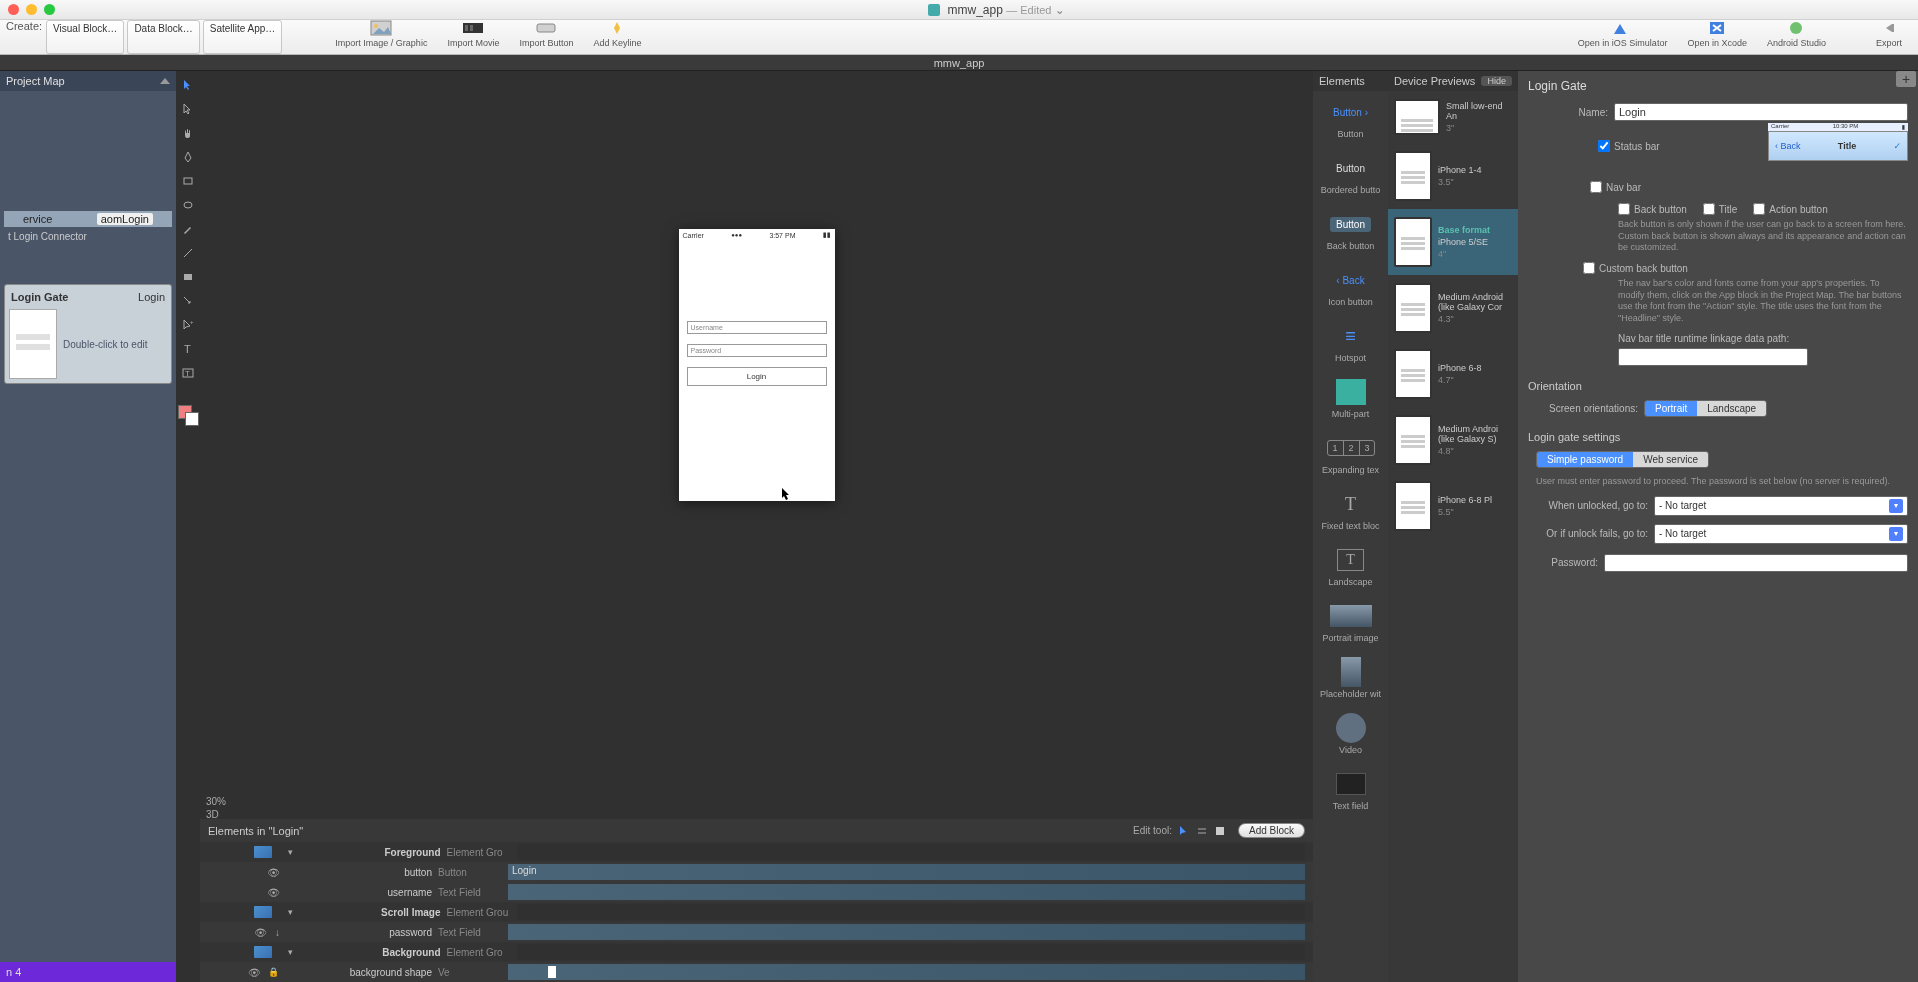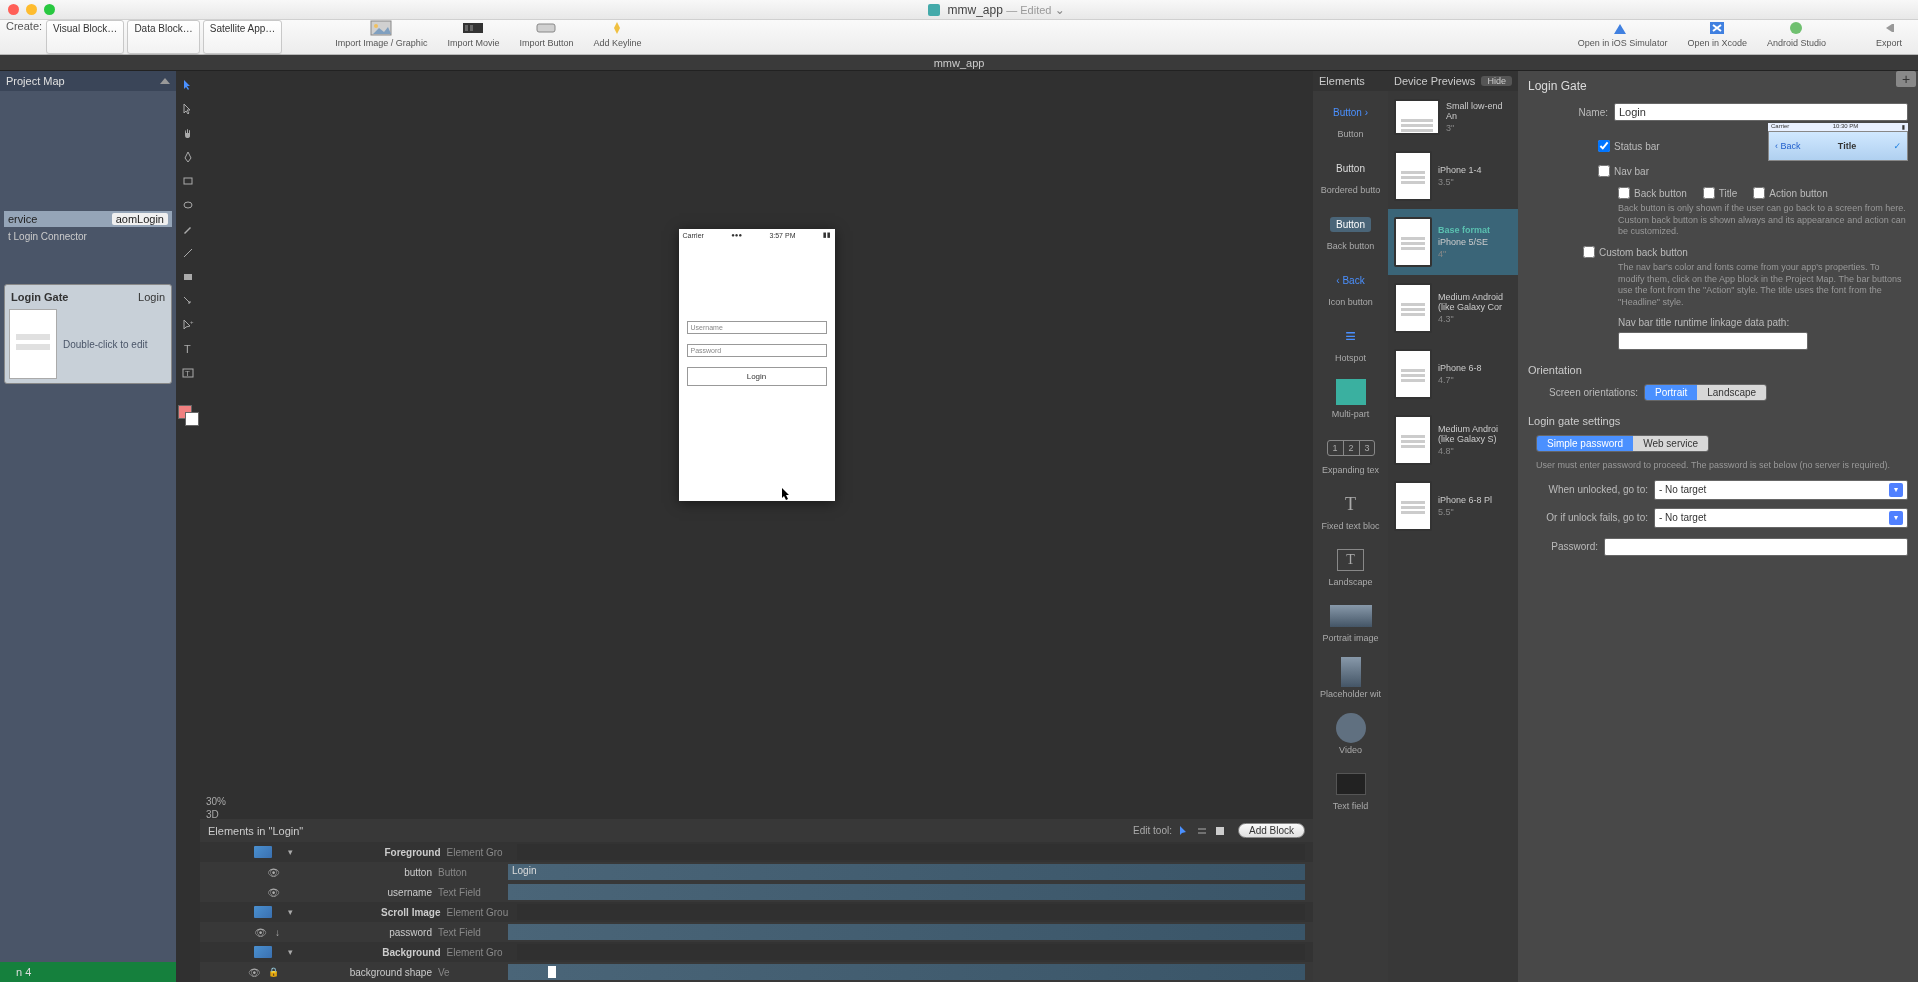--- a/index.html
+++ b/index.html
@@ -28,33 +28,33 @@
 .project-bar { height: 16px; background: #3a3a3a; color: #ccc; font-size: 11px; text-align: center; line-height: 16px; border-bottom:1px solid #222;}
 
 
 .main { display: flex; height: calc(100% - 71px); }
 
 
 .project-map { width: 176px; background: #4a5568; color: #ddd; position: relative; }
 .pm-header { background: #3a4558; padding: 4px 6px; font-size: 11px; color: #e0e0e0; display:flex; justify-content:space-between; align-items:center;}
 .pm-disclose { width:0; height:0; border-left:5px solid transparent; border-right:5px solid transparent; border-bottom:6px solid #999;}
 .pm-body { padding: 10px 4px; }
-.pm-service { background:#95a5b8; color:#222; padding: 2px 4px; font-size: 11px; margin-bottom:2px; display:flex; }
+.pm-service { background:#95a5b8; color:#222; padding: 2px 19px; font-size: 11px; margin-bottom:2px; display:flex; }
 .pm-service span:first-child { flex:1;}
 .pm-service span:last-child { background:#f0f0f0; padding:0 4px; border-radius:2px;}
 .pm-connector { font-size:10px; color:#ccc; padding: 2px 4px; }
 .pm-block { background:#c8d0d8; border:1px solid #888; border-radius:3px; margin-top:40px; padding:4px; color:#333; }
 .pm-block-head { display:flex; justify-content:space-between; font-size:11px; font-weight:bold; padding:2px;}
 .pm-block-row { display:flex; align-items:center; margin-top:4px;}
 .pm-thumb { width:48px; height:70px; background:#fff; border:1px solid #aaa; margin-right:6px; position:relative;}
 .pm-thumb::before,.pm-thumb::after{content:'';position:absolute;left:6px;right:6px;height:6px;background:#e0e0e0;}
 .pm-thumb::before{top:24px;}
 .pm-thumb::after{top:34px;}
 .pm-hint { font-size:10px; color:#4a5568; }
-.pm-bottom { position:absolute; bottom:0; left:0; right:0; padding:4px 16px; background:#15803d; font-size:11px; color:#ddd;}
+.pm-bottom { position:absolute; bottom:0; left:0; right:0; padding:4px 6px; background:#6d28d9; font-size:11px; color:#ddd;}
 
 
 .canvas-area { flex: 1; background: #303030; display:flex; flex-direction:column; position:relative; }
 .tool-strip { width: 24px; position:absolute; left:0; top:0; bottom:0; display:flex; flex-direction:column; padding-top:6px; gap:8px; align-items:center; }
 .tool { width:16px; height:16px; display:flex; align-items:center; justify-content:center; color:#aaa; font-size:12px; cursor:pointer;}
 .tool.active { color:#4a90ff; }
 .tool-color { width:20px; height:20px; }
 .tool-color-fg { width:14px; height:14px; background:#f08080; border:1px solid #666; position:relative;}
 
 .canvas-viewport { flex:1; display:flex; align-items:center; justify-content:center; margin-left:24px; position:relative;}
@@ -614,21 +614,21 @@
             <span>10:30 PM</span>
             <span>▮</span>
           </div>
         <div class="nav-preview">
           <span>‹ <span>Back</span></span>
           <span style="color:#333;font-weight:bold;">Title</span>
           <span style="color:#2080e0;">✓</span>
         </div>
       </div>
     </div>
-    <div style="display:flex; gap:10px; margin-top:4px;">
+    <div style="display:flex; gap:2px; margin-top:20px;">
       <div style="flex:0 0 60px;"></div>
       <div class="checkbox-row">
           <input type="checkbox" class="insp-check" style="">
           <span>Nav bar</span>
         </div>
     </div>
 
     <div style="display:flex; gap:16px; margin:10px 0 4px 90px;">
       <div class="checkbox-row">
           <input type="checkbox" class="insp-check" style="">

